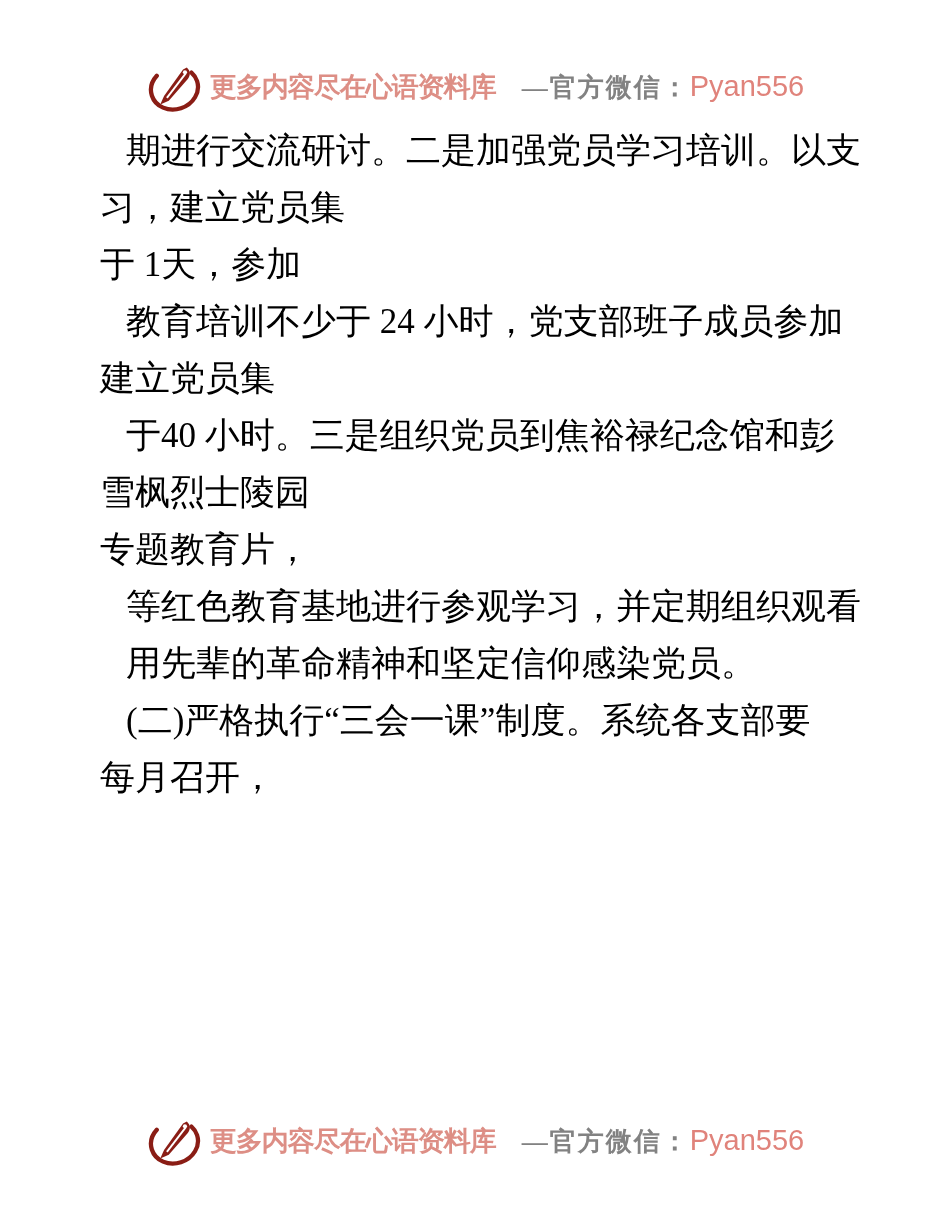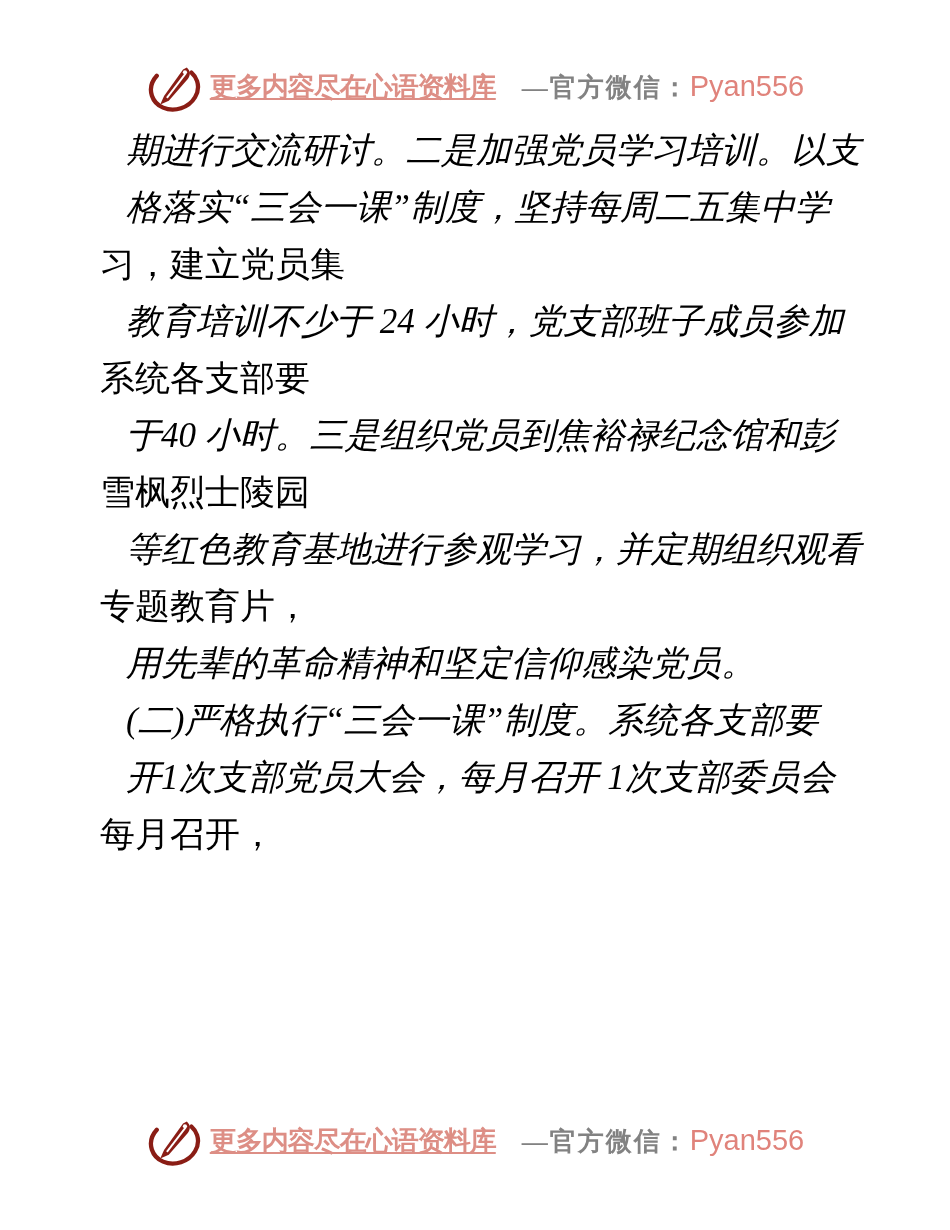--- a/index.html
+++ b/index.html
@@ -31,21 +31,20 @@
   .wm-text {
     white-space: nowrap;
     display: inline-flex;
     align-items: baseline;
   }
   .wm-brand {
     color: #dd8e85;
     font-weight: bold;
     font-size: 27px;
     letter-spacing: -1px;
-    text-decoration: underline;
   }
   .wm-gray {
     color: #828282;
     font-weight: bold;
     font-size: 26px;
     letter-spacing: 2px;
     margin-left: 26px;
   }
   .wm-account {
     color: #e0837b;
@@ -62,21 +61,21 @@
     width: 770px;
     color: #000000;
   }
   .doc-line {
     font-size: 35px;
     line-height: 57px;
     height: 57px;
     white-space: nowrap;
     letter-spacing: 0px;
   }
-  .doc-line.indent { padding-left: 26px; font-style: italic; }
+  .doc-line.indent { padding-left: 26px; }
 </style>
 </head>
 <body>
 
 <div class="page">
 
   <div class="watermark top">
     <svg class="wm-logo" viewBox="0 0 60 60" aria-hidden="true">
       <ellipse cx="30" cy="32" rx="25" ry="22" fill="none" stroke="#8a1d15" stroke-width="4.5" transform="rotate(-18 30 32)" stroke-dasharray="96 40" stroke-linecap="round"></ellipse>
       <path d="M43 10 C47 14 47 18 44 22 L24 45 L15 49 L19 40 L39 12 Z" fill="#8a1d15"></path>
@@ -85,31 +84,30 @@
     </svg>
     <span class="wm-text">
       <span class="wm-brand">更多内容尽在心语资料库</span>
       <span class="wm-gray">—官方微信：</span>
       <span class="wm-account">Pyan556</span>
     </span>
   </div>
 
   <div class="doc">
     <div class="doc-line indent">期进行交流研讨。二是加强党员学习培训。以支</div>
-    <div class="doc-line indent">格落实“三会一课”制度，坚持每周二五集中学</div>
     <div class="doc-line">习，建立党员集</div>
+    <div class="doc-line">于 1天，参加</div>
     <div class="doc-line indent">教育培训不少于 24 小时，党支部班子成员参加</div>
-    <div class="doc-line">系统各支部要</div>
+    <div class="doc-line">建立党员集</div>
     <div class="doc-line indent">于40 小时。三是组织党员到焦裕禄纪念馆和彭</div>
     <div class="doc-line">雪枫烈士陵园</div>
+    <div class="doc-line">专题教育片，</div>
     <div class="doc-line indent">等红色教育基地进行参观学习，并定期组织观看</div>
-    <div class="doc-line">专题教育片，</div>
     <div class="doc-line indent">用先辈的革命精神和坚定信仰感染党员。</div>
     <div class="doc-line indent">(二)严格执行“三会一课”制度。系统各支部要</div>
-    <div class="doc-line indent">开1次支部党员大会，每月召开 1次支部委员会</div>
     <div class="doc-line">每月召开，</div>
   </div>
 
   <div class="watermark bottom">
     <svg class="wm-logo" viewBox="0 0 60 60" aria-hidden="true">
       <ellipse cx="30" cy="32" rx="25" ry="22" fill="none" stroke="#8a1d15" stroke-width="4.5" transform="rotate(-18 30 32)" stroke-dasharray="96 40" stroke-linecap="round"></ellipse>
       <path d="M43 10 C47 14 47 18 44 22 L24 45 L15 49 L19 40 L39 12 Z" fill="#8a1d15"></path>
       <line x1="42" y1="16" x2="22" y2="42" stroke="#ffffff" stroke-width="2"></line>
       <circle cx="41" cy="15" r="2.2" fill="#ffffff"></circle>
     </svg>

